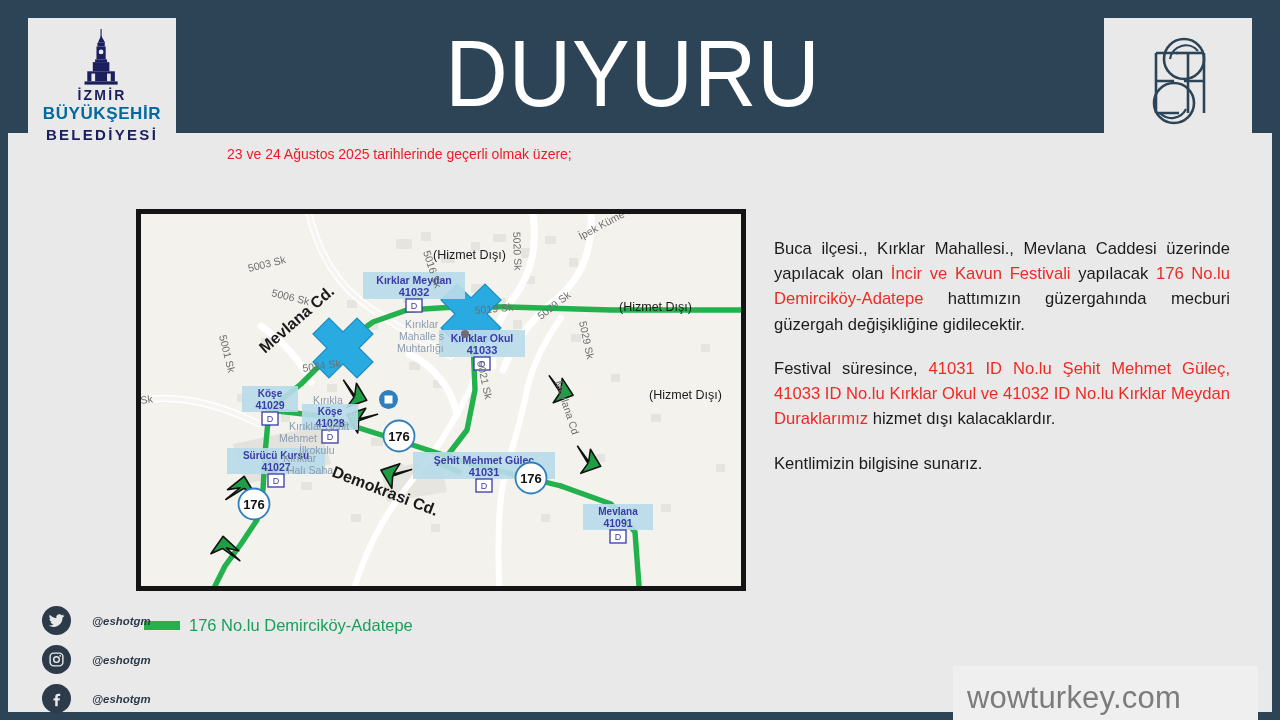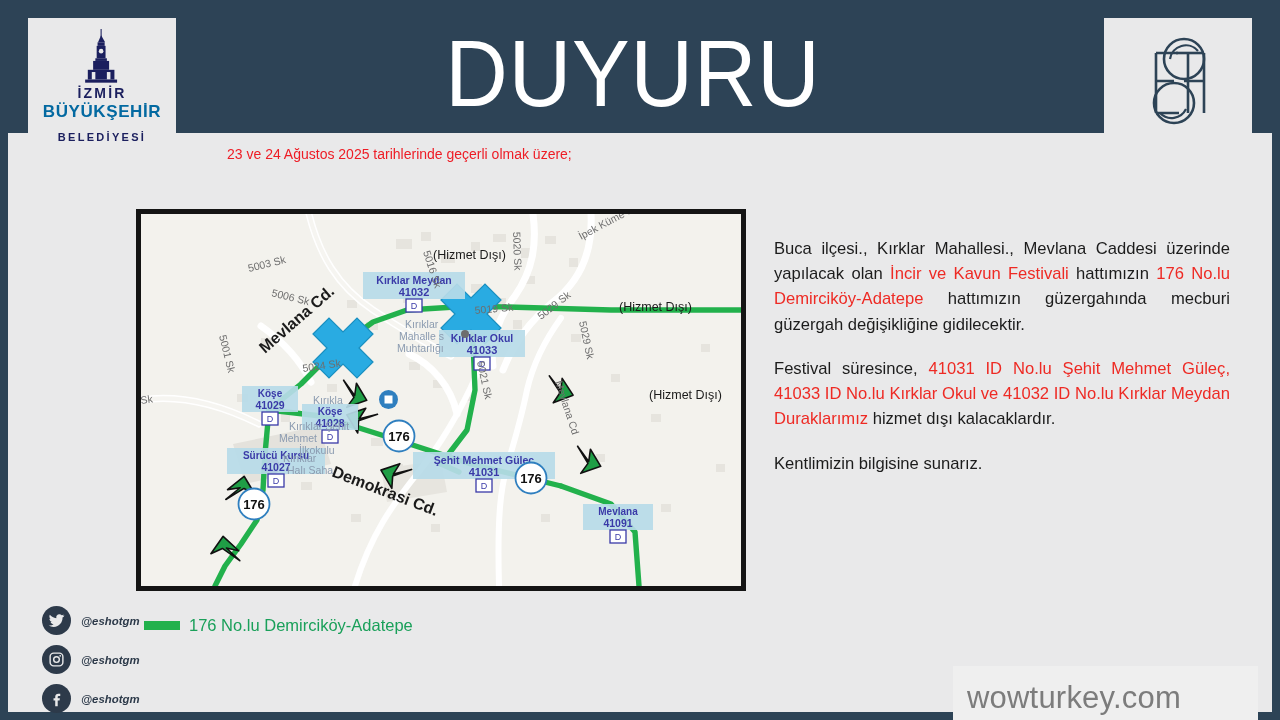--- a/index.html
+++ b/index.html
@@ -36,22 +36,22 @@
   .tower { width: 62px; height: 62px; }
   .logo-line1 {
     font-size: 14px; letter-spacing: 2.2px;
     color: #1b1f5e; font-weight: bold; margin-top: 1px;
   }
   .logo-line2 {
     font-size: 17px; letter-spacing: 0.6px;
     color: #0369a1; font-weight: bold; margin-top: 1px;
   }
   .logo-line3 {
-    font-size: 11px; letter-spacing: 2.3px;
-    color: #1b1f5e; font-weight: bold; margin-top: 9px;
+    font-size: 15px; letter-spacing: 2.3px;
+    color: #1b1f5e; font-weight: bold; margin-top: 2px;
   }
   .poster-title {
     position: absolute;
     left: 176px; top: 10px;
     width: 898px; height: 115px;
     color: #ffffff;
     font-size: 94px;
     font-weight: 300;
     letter-spacing: 1px;
     text-align: center;
@@ -112,21 +112,21 @@
   }
   .body-text p { margin-bottom: 19px; }
   .body-text p:last-child { margin-bottom: 0; }
   .rd { color: #ee2a24; }
   
   .social {
     position: absolute;
     left: 34px; top: 598px;
     display: flex; flex-direction: column; gap: 10px;
   }
-  .social-row { display: flex; align-items: center; gap: 10px; }
+  .social-row { display: flex; align-items: center; gap: 21px; }
   .social-ico {
     width: 29px; height: 29px;
     border-radius: 50%;
     background: #2d3a4a;
     display: flex; align-items: center; justify-content: center;
     color: #e9e9ea;
   }
   .social-handle {
     font-size: 11.4px;
     font-weight: bold;
@@ -412,21 +412,21 @@
       </g>
     </svg>
   </div>
 
   <div class="legend">
     <div class="legend-swatch" style="background: rgb(34, 177, 76);"></div>
     <div class="legend-label">176 No.lu Demirciköy-Adatepe</div>
   </div>
 
   <div class="body-text">
-    <p><span>Buca ilçesi., Kırklar Mahallesi., Mevlana Caddesi üzerinde yapılacak olan </span><span class="rd">İncir ve Kavun Festivali</span><span> hattımızın </span><span class="rd">176 No.lu Demirciköy-Adatepe</span><span> hattımızın güzergahında mecburi güzergah değişikliğine gidilecektir.</span></p>
+    <p><span>Buca ilçesi., Kırklar Mahallesi., Mevlana Caddesi üzerinde yapılacak olan </span><span class="rd">İncir ve Kavun Festivali</span><span> yapılacak </span><span class="rd">176 No.lu Demirciköy-Adatepe</span><span> hattımızın güzergahında mecburi güzergah değişikliğine gidilecektir.</span></p>
     <p><span>Festival süresince, </span><span class="rd">41031 ID No.lu Şehit Mehmet Güleç, 41033 ID No.lu Kırklar Okul ve 41032 ID No.lu Kırklar Meydan Duraklarımız</span><span> hizmet dışı kalacaklardır.</span></p>
     <p><span>Kentlimizin bilgisine sunarız.</span></p>
   </div>
 
   <div class="social">
     <div class="social-row">
       <span class="social-ico">
         <svg width="17" height="17" viewBox="0 0 24 24" fill="#e9e9ea">
           <path d="M23 4.9c-.8.4-1.7.6-2.6.8.8-.5 1.4-1.3 1.7-2.2-.8.5-1.7.9-2.7 1.1a4.5 4.5 0 0 0-7.7 4.1C8 8.5 4.7 6.7 2.6 4 2.2 4.7 2 5.5 2 6.4c0 1.6.8 2.9 2 3.8-.7 0-1.4-.2-2-.5 0 2.2 1.6 4 3.6 4.4-.6.2-1.3.2-1.9.1.6 1.8 2.2 3.1 4.2 3.1A9 9 0 0 1 1 19.1a12.7 12.7 0 0 0 6.9 2c8.3 0 12.9-7 12.6-13.2.9-.6 1.7-1.4 2.3-2.3z"></path>
         </svg>

